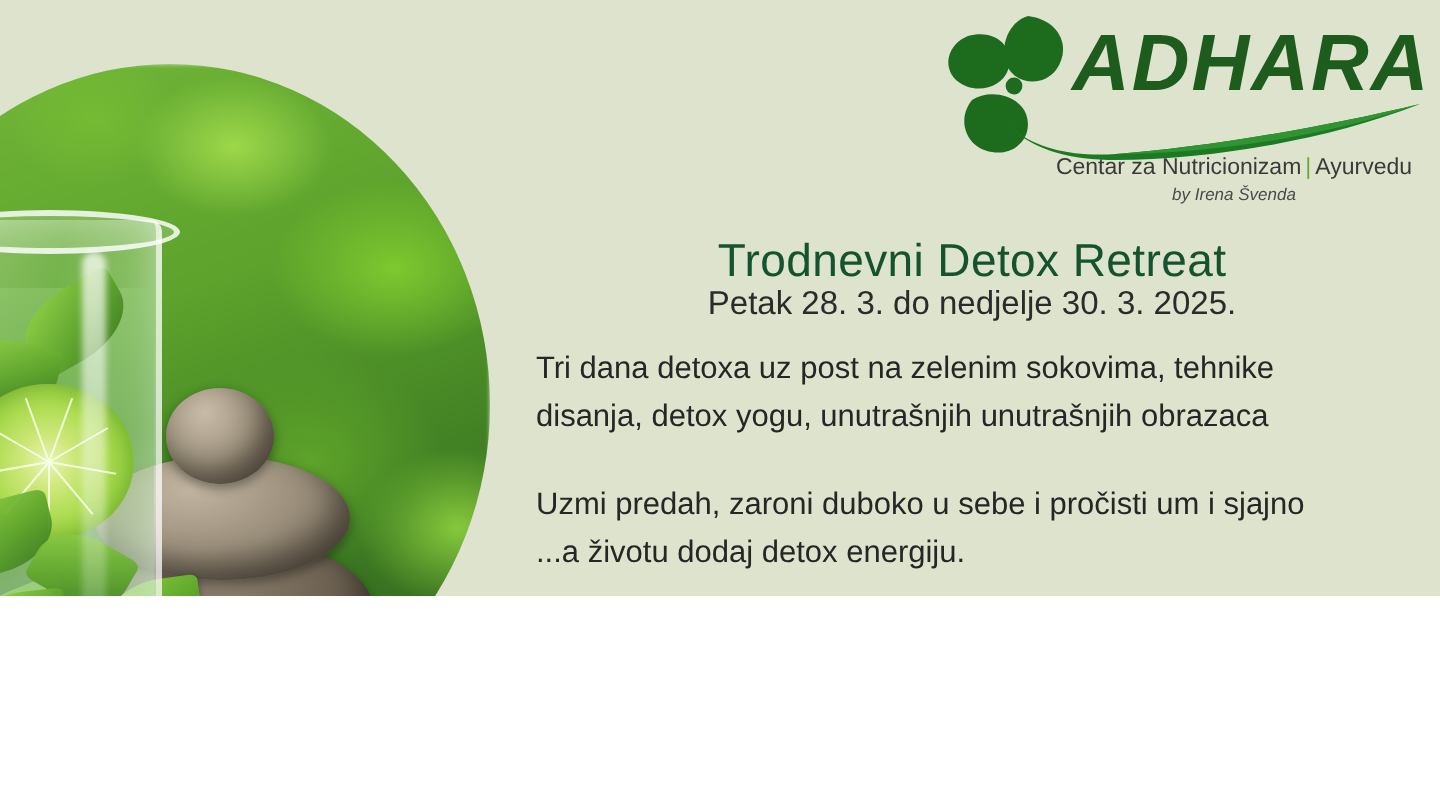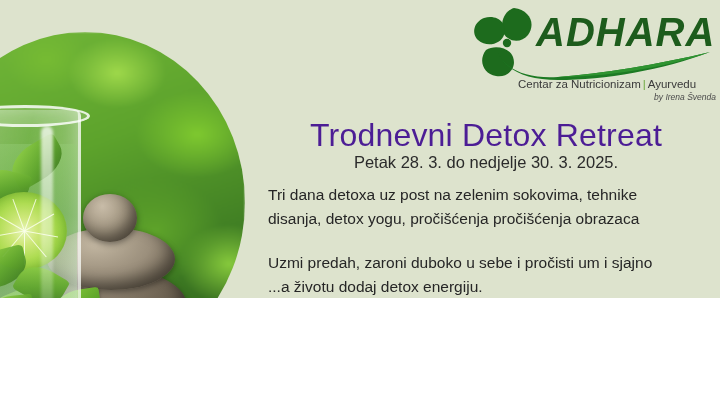--- a/index.html
+++ b/index.html
@@ -191,48 +191,48 @@
     left: 26px;
     top: 46px;
     width: 218px;
     height: 30px;
   }
   #logo-tagline {
     position: absolute;
     left: 48px;
     top: 74px;
     width: 198px;
-    text-align: left;
+    text-align: center;
     font-size: 11.5px;
     color: #3a3a3a;
     white-space: nowrap;
   }
   #logo-tagline .sep { color: #6aa83c; padding: 0 2px; }
   #logo-byline {
     position: absolute;
     left: 48px;
     top: 88px;
     width: 198px;
-    text-align: right;
+    text-align: center;
     font-size: 8.5px;
     font-style: italic;
     color: #4a4a4a;
     white-space: nowrap;
   }
 
   
   #content {
     position: absolute;
     left: 268px;
     top: 118px;
     width: 436px;
   }
   #title {
-    font-size: 32px;
-    color: #4c1d95;
+    font-size: 23px;
+    color: #14532d;
     text-align: center;
     letter-spacing: 0.2px;
     line-height: 1.1;
     white-space: nowrap;
   }
   #subtitle {
     margin-top: 0;
     font-size: 16.5px;
     color: #2b2b2b;
     text-align: center;
@@ -314,20 +314,20 @@
     </div>
     <div id="logo-byline">by Irena Švenda</div>
   </div>
 
   <div id="content">
     <div id="title">Trodnevni Detox Retreat</div>
     <div id="subtitle">Petak 28. 3. do nedjelje 30. 3. 2025.</div>
 
     <div id="body-text">
       <p>Tri dana detoxa uz post na zelenim sokovima, tehnike</p>
-      <p>disanja, detox yogu, pročišćenja pročišćenja obrazaca</p>
+      <p>disanja, detox yogu, unutrašnjih unutrašnjih obrazaca</p>
       <div class="spacer"></div>
       <p>Uzmi predah, zaroni duboko u sebe i pročisti um i sjajno</p>
       <p>...a životu dodaj detox energiju.</p>
     </div>
   </div>
 
 </div>
 
 </body></html>

